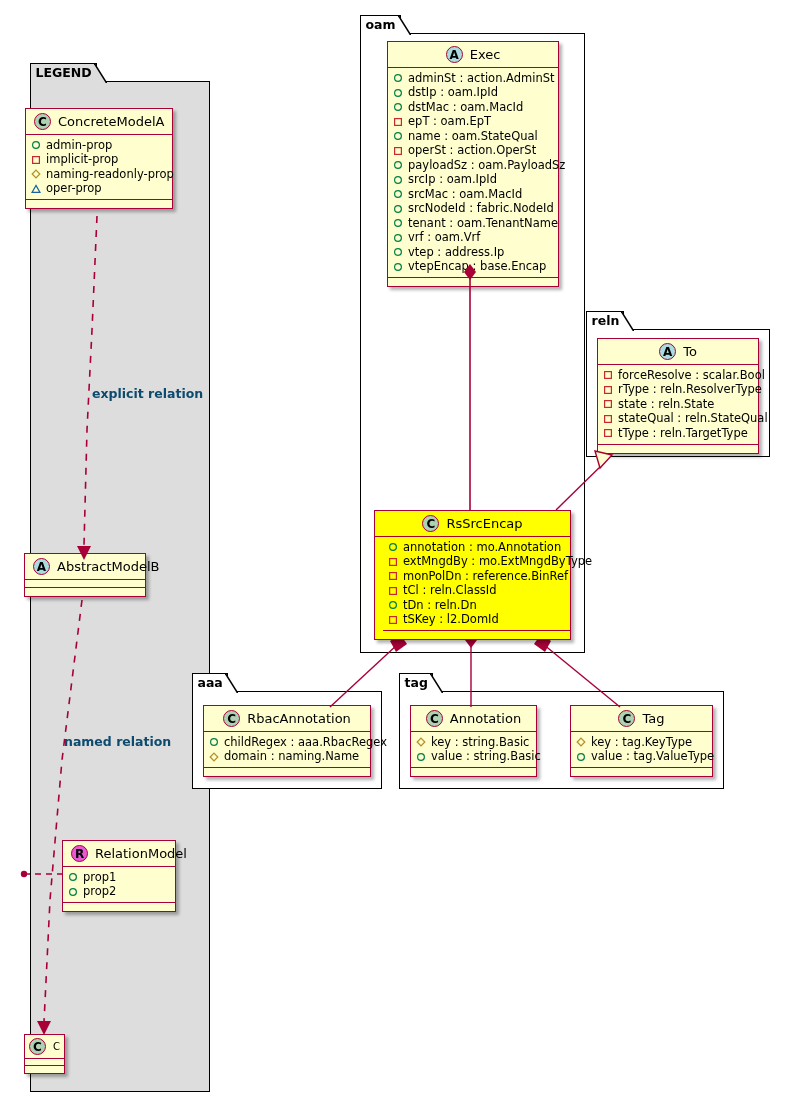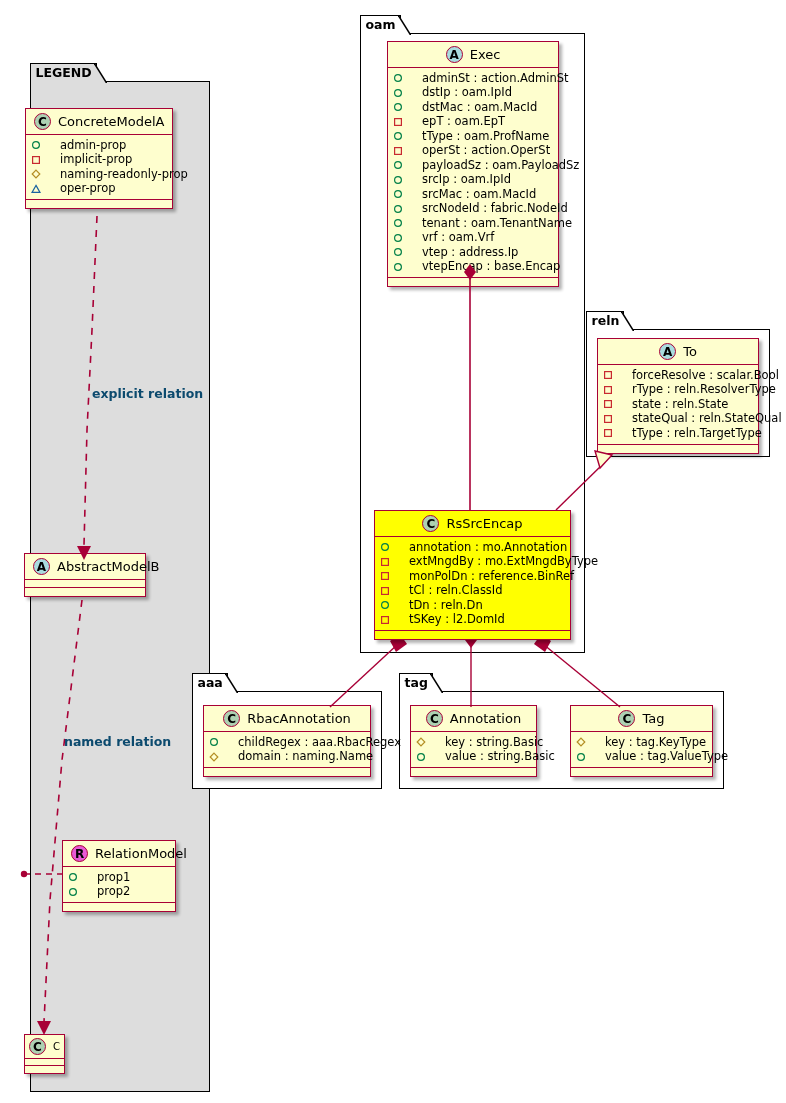--- a/index.html
+++ b/index.html
@@ -119,29 +119,29 @@
   }
   .badge.c { background: #ADD1B2; }
   .badge.a { background: #A9DCDF; }
   .badge.r { background: #E85AD5; }
 
   .cls-attrs {
     padding: 3px 6px 3px 5px;
     border-bottom: 1.2px solid #A80036;
     box-sizing: border-box;
   }
-  .cls.highlight .cls-attrs { border-bottom-width: 1.6px; }
+  .cls.highlight .cls-attrs { border-bottom-width: 1.6px; margin-left: 8px; }
   .cls-methods {
     height: 8px;
     box-sizing: border-box;
   }
   .attr {
     display: flex;
     align-items: center;
-    gap: 19px;
+    gap: 5px;
     height: 14.5px;
     font-size: 11.5px;
     color: #000000;
     white-space: nowrap;
     line-height: 1;
   }
   .attr-text { display: block; }
 
   
   .vis { width: 10px; height: 10px; flex: none; position: relative; }
@@ -360,21 +360,21 @@
             </svg>
           </span>
           <span class="attr-text">epT : oam.EpT</span>
         </div>
       <div class="attr">
           <span class="vis">
             <svg width="10" height="10" viewBox="0 0 10 10">
               <circle cx="5" cy="5" r="3.4" fill="none" stroke="#038048" stroke-width="1.2"></circle>
             </svg>
           </span>
-          <span class="attr-text">tType : oam.ProfName</span>
+          <span class="attr-text">name : oam.StateQual</span>
         </div>
       <div class="attr">
           <span class="vis">
             <svg width="10" height="10" viewBox="0 0 10 10">
               <rect x="1.6" y="1.6" width="6.8" height="6.8" fill="none" stroke="#C82930" stroke-width="1.2"></rect>
             </svg>
           </span>
           <span class="attr-text">operSt : action.OperSt</span>
         </div>
       <div class="attr">

